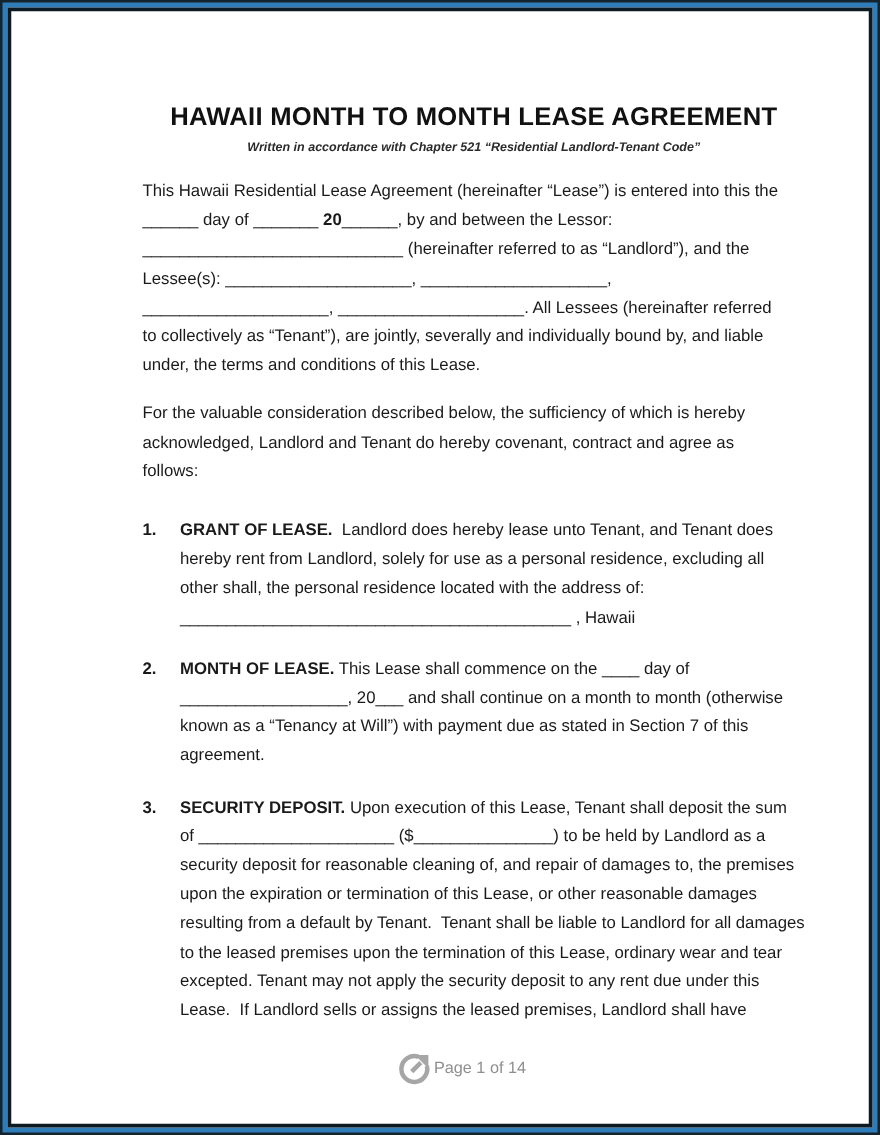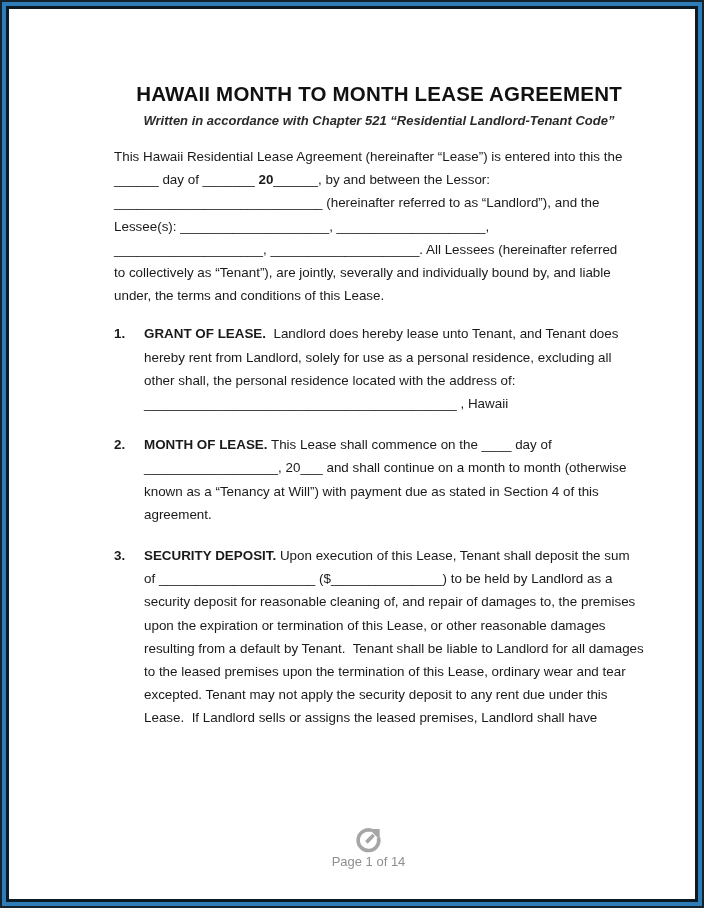--- a/index.html
+++ b/index.html
@@ -27,21 +27,21 @@
     text-align:center;
     font-size:20.5px;
     font-weight:700;
     letter-spacing:0.2px;
     color:#111;
     margin-bottom:7px;
   }
   .doc-subtitle {
     width:530px;
     text-align:center;
-    font-size:13px;
+    font-size:10px;
     font-style:italic;
     font-weight:700;
     color:#2b2b2b;
     margin-bottom:17px;
   }
   .para, .sec-body {
     font-size:13.4px;
     line-height:23.2px;
     white-space:pre-wrap;
   }
@@ -59,49 +59,49 @@
     font-weight:700;
   }
   .sec-body { flex:1; }
   .sec-heading { font-weight:700; }
   .footer {
     position:absolute;
     left:112px; right:79px; bottom:30px;
     display:flex;
     justify-content:center;
     align-items:center;
-    flex-direction:column;
   }
   .logo { width:31px; height:31px; display:block; }
   .page-indicator {
     font-size:13px;
     color:#8f8f8f;
   }
 </style>
 </head>
 <body>
 
 <div class="page">
   <div class="content">
 
     <div class="doc-title">HAWAII MONTH TO MONTH LEASE AGREEMENT</div>
 
     <div class="doc-subtitle">Written in accordance with Chapter 521 “Residential Landlord-Tenant Code”</div>
 
     <p class="para"><span>This Hawaii Residential Lease Agreement (hereinafter “Lease”) is entered into this the ______ day of _______ </span><b>20</b><span>______, by and between the Lessor: ____________________________ (hereinafter referred to as “Landlord”), and the Lessee(s): ____________________, ____________________, ____________________, ____________________. All Lessees (hereinafter referred to collectively as “Tenant”), are jointly, severally and individually bound by, and liable under, the terms and conditions of this Lease.</span></p>
 
+    <p class="para consideration">For the valuable consideration described below, the sufficiency of which is hereby acknowledged, Landlord and Tenant do hereby covenant, contract and agree as follows:</p>
 
     <div class="section">
       <div class="sec-num">1.</div>
       <div class="sec-body"><b class="sec-heading">GRANT OF LEASE.</b><span>  Landlord does hereby lease unto Tenant, and Tenant does hereby rent from Landlord, solely for use as a personal residence, excluding all other shall, the personal residence located with the address of: __________________________________________ , Hawaii</span></div>
     </div>
 
     <div class="section">
       <div class="sec-num">2.</div>
-      <div class="sec-body"><b class="sec-heading">MONTH OF LEASE.</b><span> This Lease shall commence on the ____ day of __________________, 20___ and shall continue on a month to month (otherwise known as a “Tenancy at Will”) with payment due as stated in Section 4 of this agreement.</span></div>
+      <div class="sec-body"><b class="sec-heading">MONTH OF LEASE.</b><span> This Lease shall commence on the ____ day of __________________, 20___ and shall continue on a month to month (otherwise known as a “Tenancy at Will”) with payment due as stated in Section 7 of this agreement.</span></div>
     </div>
 
     <div class="section">
       <div class="sec-num">3.</div>
       <div class="sec-body"><b class="sec-heading">SECURITY DEPOSIT.</b><span> Upon execution of this Lease, Tenant shall deposit the sum of _____________________ ($_______________) to be held by Landlord as a security deposit for reasonable cleaning of, and repair of damages to, the premises upon the expiration or termination of this Lease, or other reasonable damages resulting from a default by Tenant.  Tenant shall be liable to Landlord for all damages to the leased premises upon the termination of this Lease, ordinary wear and tear excepted. Tenant may not apply the security deposit to any rent due under this Lease.  If Landlord sells or assigns the leased premises, Landlord shall have</span></div>
     </div>
 
   </div>
 
   <div class="footer">

